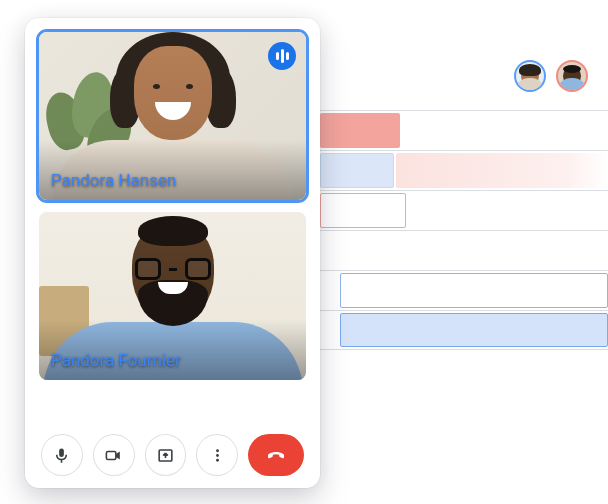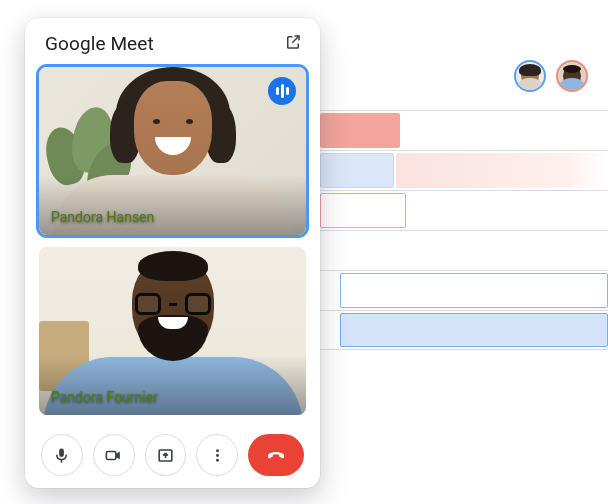--- a/index.html
+++ b/index.html
@@ -104,22 +104,22 @@
     outline: 3px solid #4e95f6;
     outline-offset: 0;
   }
   .tile-bg {
     position: absolute; inset: 0;
   }
   .tile-name {
     position: absolute;
     left: 12px;
     bottom: 10px;
-    color: #4d7c0f;
-    font-size: 14px;
+    color: #3b82f6;
+    font-size: 17px;
     font-weight: 400;
     text-shadow: 0 1px 3px rgba(0,0,0,.6);
   }
   .speaking-badge {
     position: absolute;
     top: 10px; right: 10px;
     width: 28px; height: 28px;
     border-radius: 50%;
     background: #1a73e8;
     display: flex;
@@ -289,30 +289,20 @@
     <div class="sched-row">
       <div class="sched-block block-white-blue" style="left:20px;right:0;"></div>
     </div>
     <div class="sched-row">
       <div class="sched-block block-blue-sel" style="left:20px;right:0;"></div>
     </div>
   </div>
 </div>
 
 <div class="meet-card">
-  <div class="meet-header">
-    <div class="meet-title">Google Meet</div>
-    <div title="Open in new">
-      <svg class="popout-icon" viewBox="0 0 24 24" fill="none" stroke="currentColor" stroke-width="2">
-        <path d="M14 4h6v6"></path>
-          <path d="M20 4l-9 9"></path>
-          <path d="M19 14v5a1 1 0 0 1-1 1H6a1 1 0 0 1-1-1V6a1 1 0 0 1 1-1h5"></path>
-      </svg>
-    </div>
-  </div>
 
   <div class="tile active">
     <div class="tile-bg p1-bg">
       <div class="p1-plant">
         <div class="leaf" style="left:8px;top:20px;width:36px;height:58px;transform:rotate(-14deg);"></div>
         <div class="leaf" style="left:34px;top:0;width:40px;height:66px;transform:rotate(8deg);background:#7e9a64;"></div>
         <div class="leaf" style="left:52px;top:34px;width:38px;height:58px;transform:rotate(26deg);"></div>
       </div>
       <div class="p1-body">
         <div class="p1-shoulders"></div>

